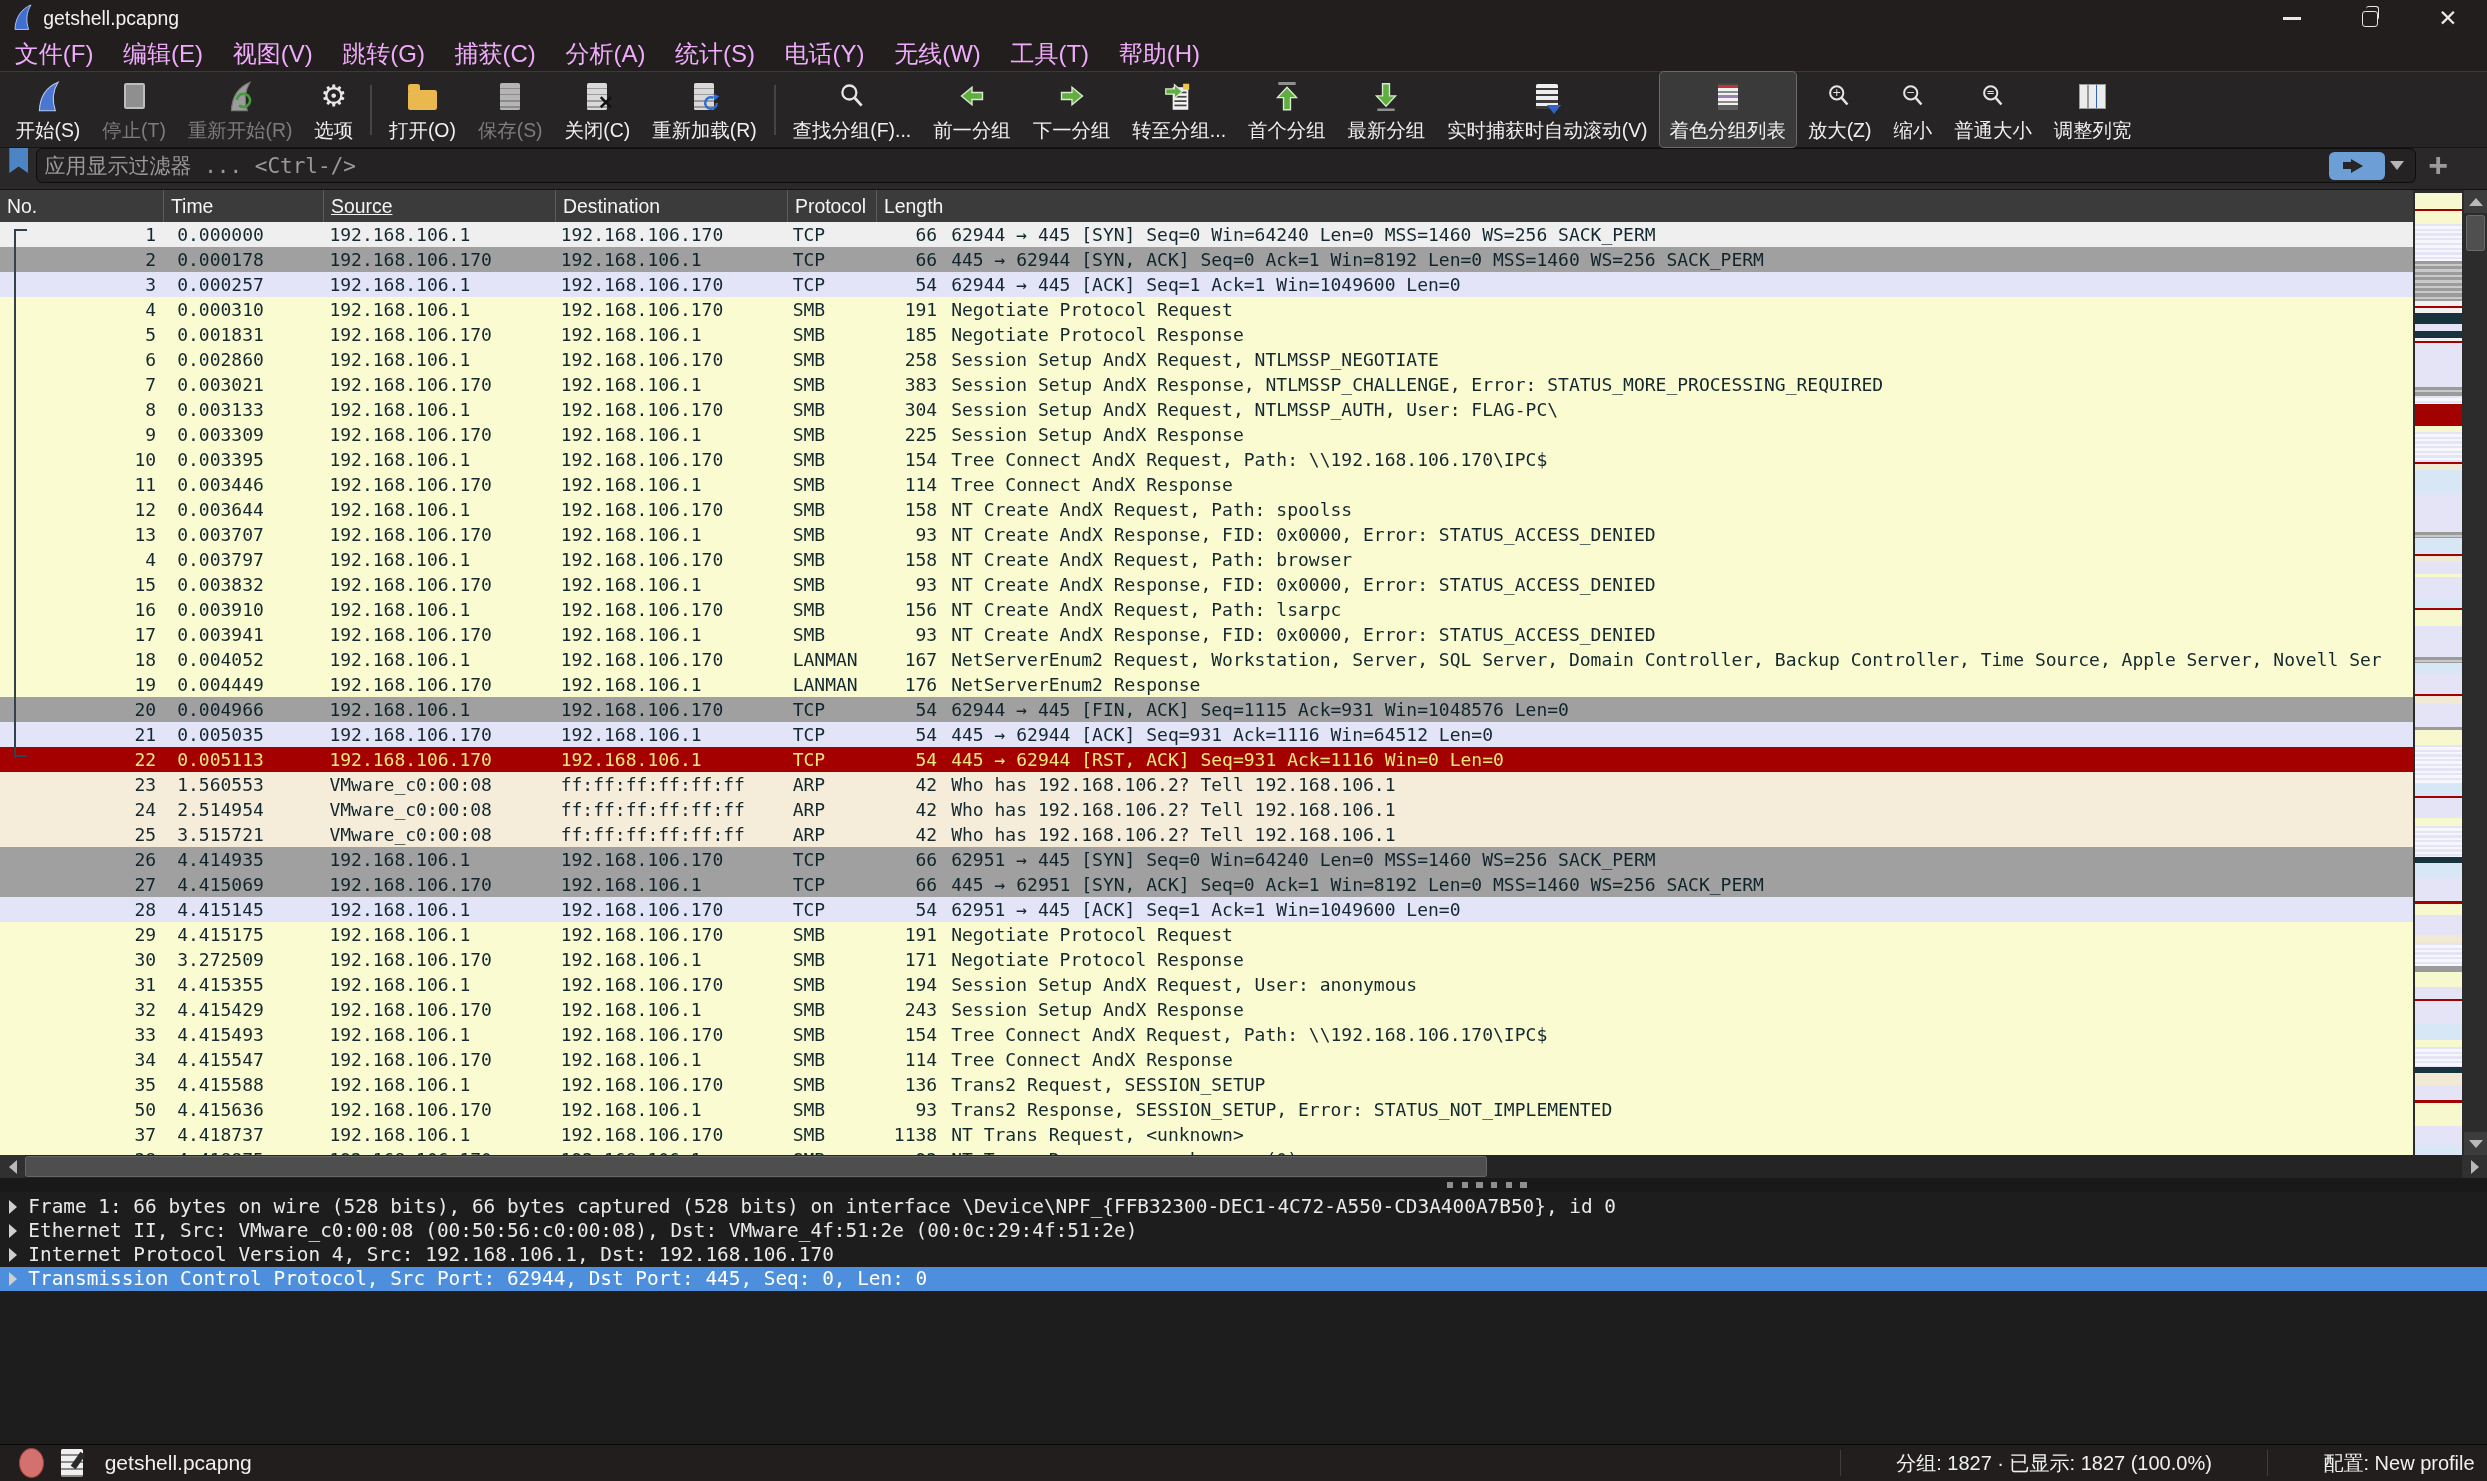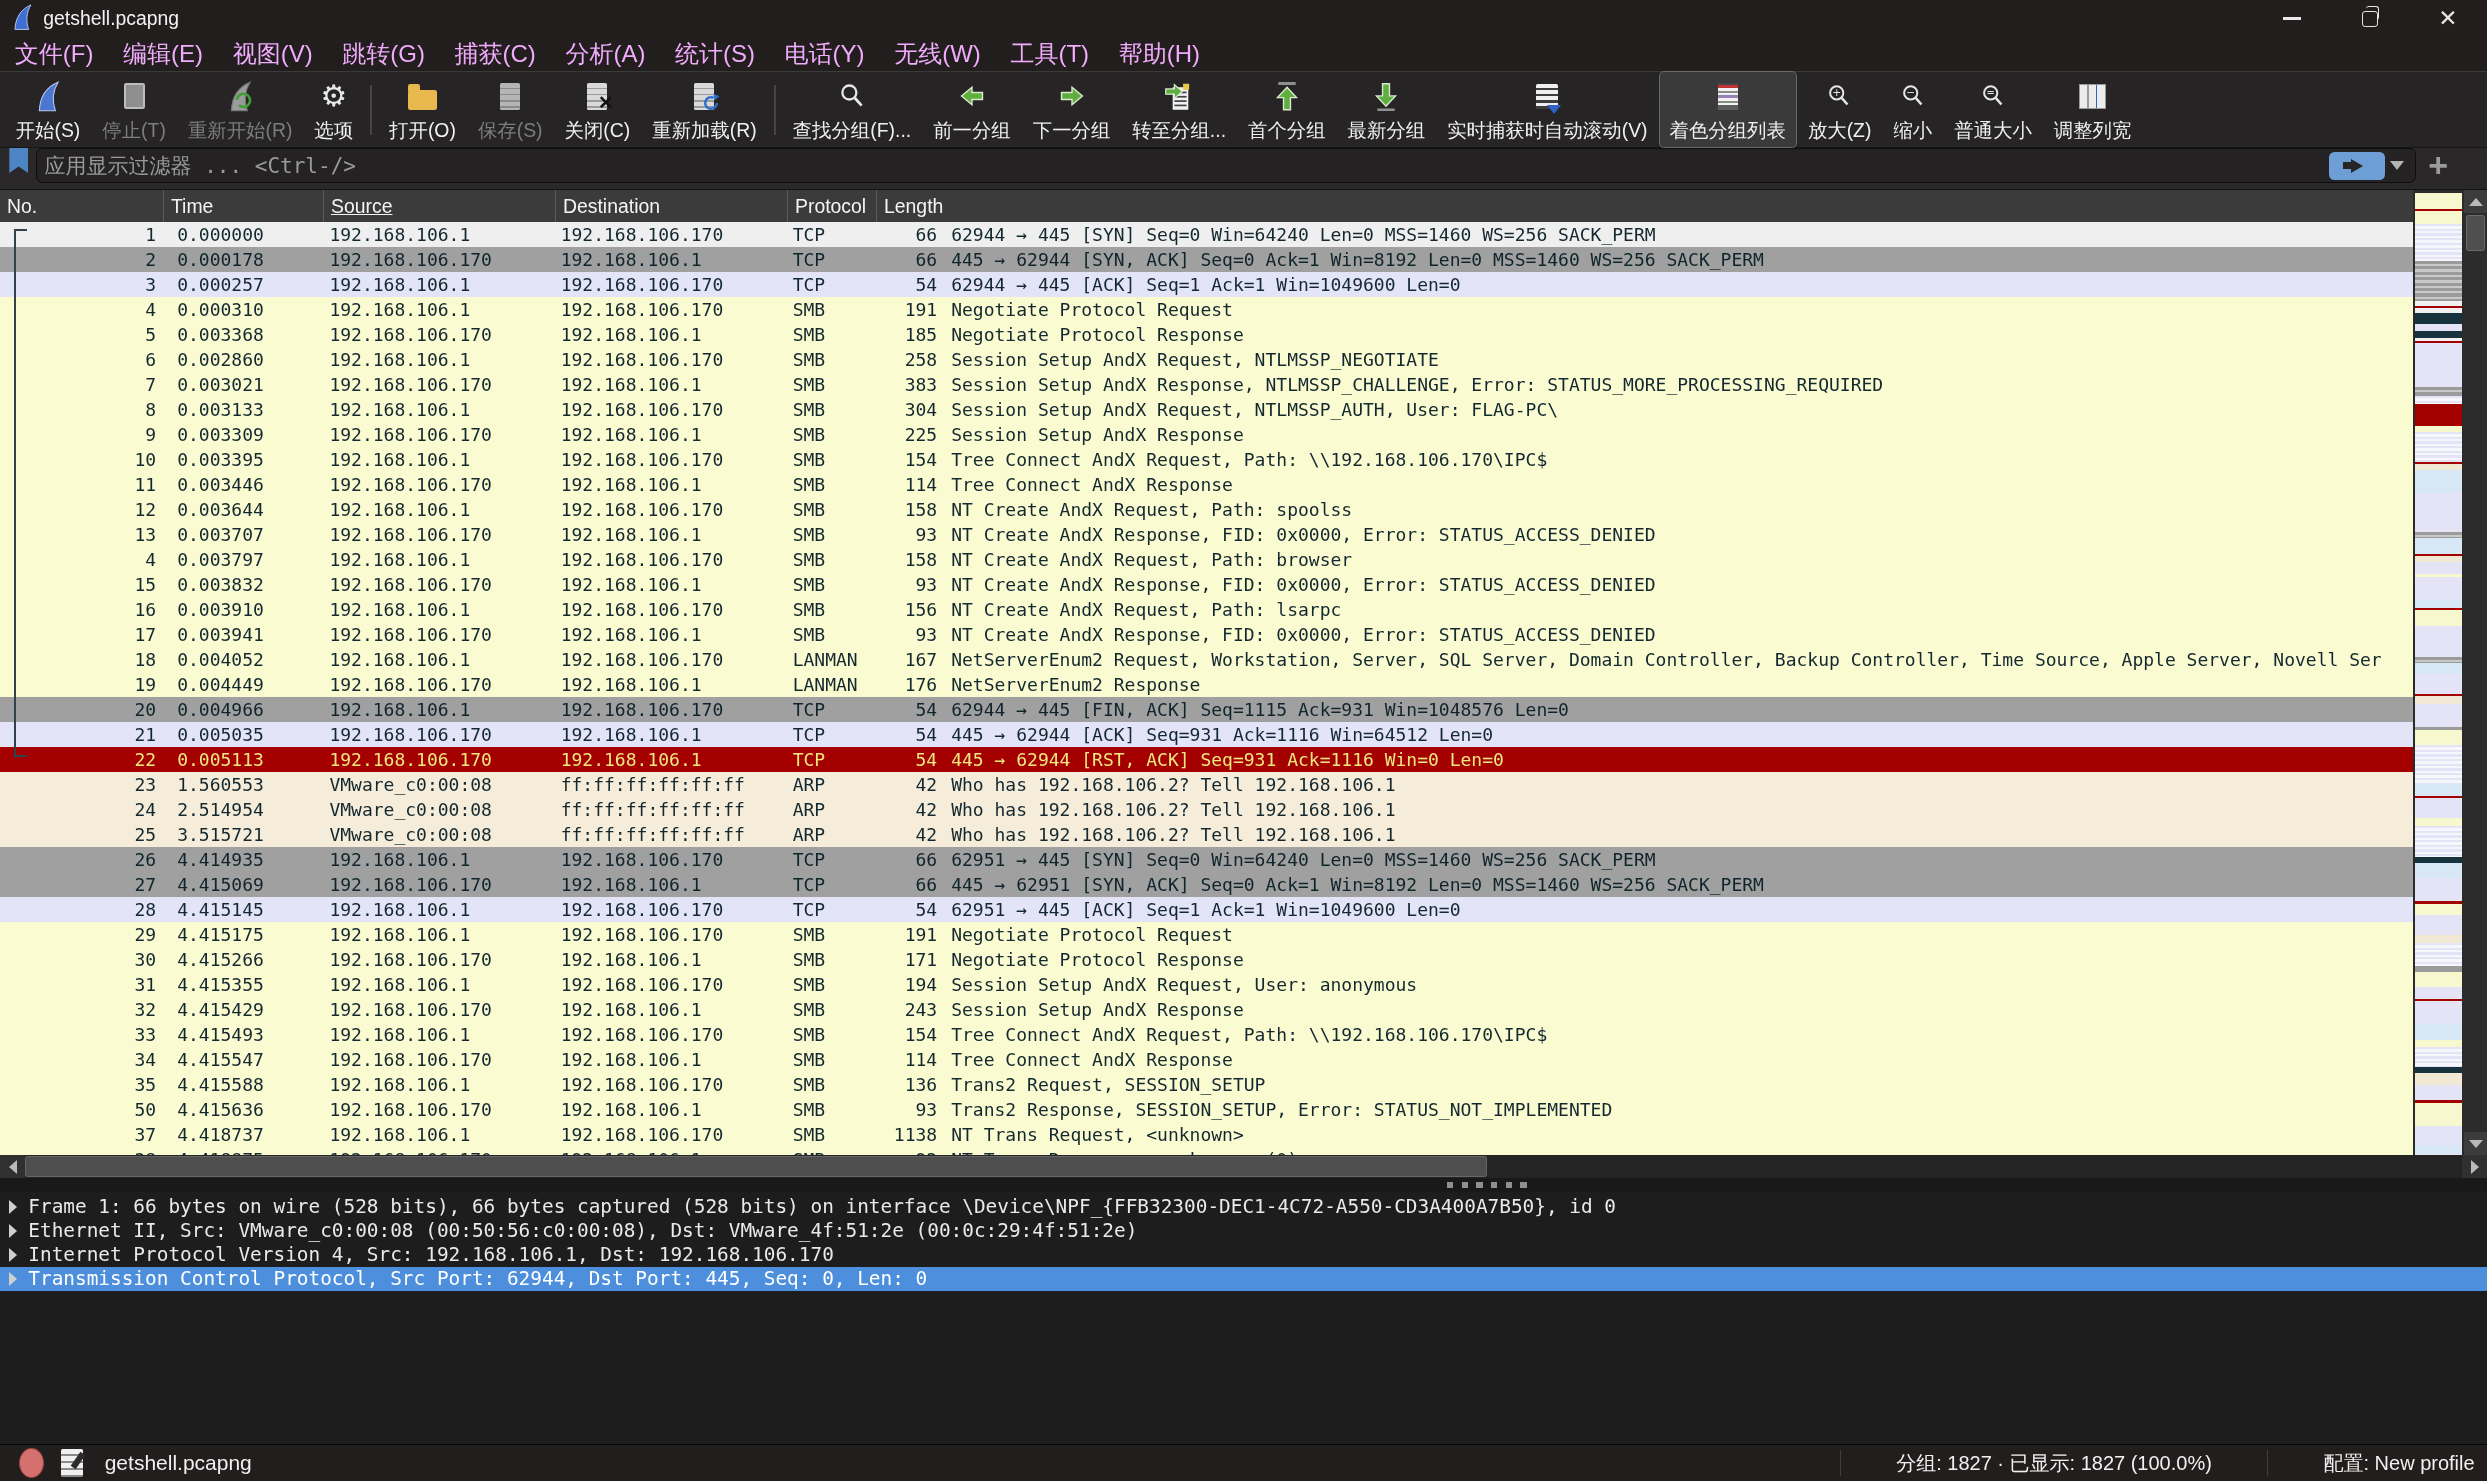--- a/index.html
+++ b/index.html
@@ -386,21 +386,21 @@
           <span class="c-no">4</span>
           <span class="c-time">0.000310</span>
           <span class="c-src">192.168.106.1</span>
           <span class="c-dst">192.168.106.170</span>
           <span class="c-proto">SMB</span>
           <span class="c-len">191</span>
           <span class="c-info">Negotiate Protocol Request</span>
         </div>
         <div class="prow smb">
           <span class="c-no">5</span>
-          <span class="c-time">0.003368</span>
+          <span class="c-time">0.001831</span>
           <span class="c-src">192.168.106.170</span>
           <span class="c-dst">192.168.106.1</span>
           <span class="c-proto">SMB</span>
           <span class="c-len">185</span>
           <span class="c-info">Negotiate Protocol Response</span>
         </div>
         <div class="prow smb">
           <span class="c-no">6</span>
           <span class="c-time">0.002860</span>
           <span class="c-src">192.168.106.1</span>
@@ -611,21 +611,21 @@
           <span class="c-no">29</span>
           <span class="c-time">4.415175</span>
           <span class="c-src">192.168.106.1</span>
           <span class="c-dst">192.168.106.170</span>
           <span class="c-proto">SMB</span>
           <span class="c-len">191</span>
           <span class="c-info">Negotiate Protocol Request</span>
         </div>
         <div class="prow smb">
           <span class="c-no">30</span>
-          <span class="c-time">4.415266</span>
+          <span class="c-time">3.272509</span>
           <span class="c-src">192.168.106.170</span>
           <span class="c-dst">192.168.106.1</span>
           <span class="c-proto">SMB</span>
           <span class="c-len">171</span>
           <span class="c-info">Negotiate Protocol Response</span>
         </div>
         <div class="prow smb">
           <span class="c-no">31</span>
           <span class="c-time">4.415355</span>
           <span class="c-src">192.168.106.1</span>

